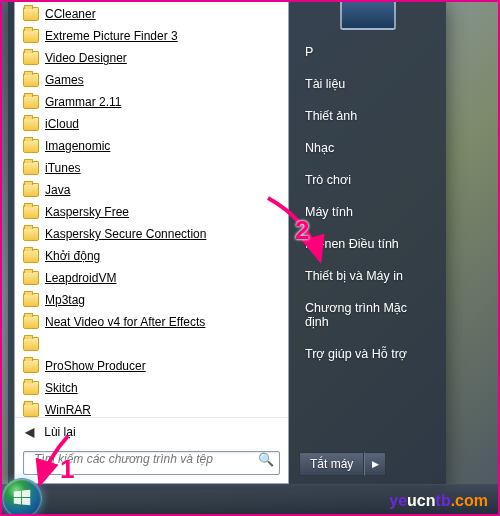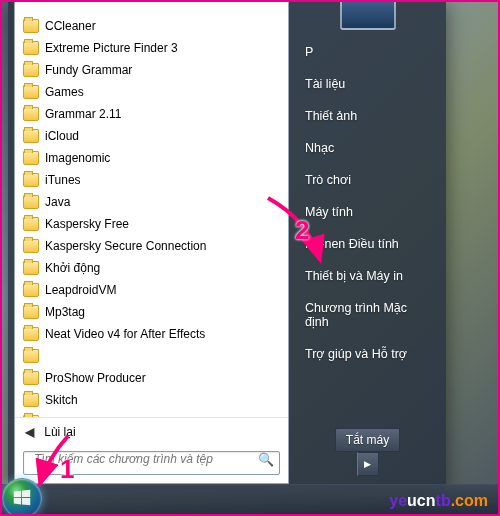--- a/index.html
+++ b/index.html
@@ -30,21 +30,22 @@
     background: #fff;
     border-radius: 0 0 0 4px;
     margin: 0 0 6px 6px;
     display: flex;
     flex-direction: column;
     border: 1px solid #9aa6b8;
   }
   .program-list {
     flex: 1;
     overflow-y: auto;
-    padding: 14px 0;
+    padding: 2px 0;
+    text-decoration: underline;
   }
   .program-list::-webkit-scrollbar { width: 16px; }
   .program-list::-webkit-scrollbar-track { background: #f0f0f0; }
   .program-list::-webkit-scrollbar-thumb { background: #c5c5c5; border: 1px solid #a0a0a0; }
   .program-item {
     display: flex;
     align-items: center;
     gap: 6px;
     padding: 2px 8px;
     height: 22px;
@@ -121,21 +122,20 @@
     font-size: 12.5px;
     cursor: pointer;
     border-radius: 2px;
     text-shadow: 0 1px 2px rgba(0,0,0,0.4);
   }
   .shutdown-row {
     display: flex;
     align-items: center;
     padding: 8px 10px 10px 10px;
     gap: 0;
-    flex-direction: column;
   }
   .shutdown-btn {
     background: linear-gradient(180deg, #5a6578 0%, #3a4555 100%);
     border: 1px solid #2a3545;
     color: #fff;
     padding: 4px 10px;
     font-size: 12px;
     border-radius: 2px 0 0 2px;
     cursor: pointer;
     height: 24px;
@@ -208,21 +208,21 @@
         <div class="program-item">
           <span class="folder-icon"></span>
           <span>CCleaner</span>
         </div>
         <div class="program-item">
           <span class="folder-icon"></span>
           <span>Extreme Picture Finder 3</span>
         </div>
         <div class="program-item">
           <span class="folder-icon"></span>
-          <span>Fundy Grammar</span>
+          <span>Video Designer</span>
         </div>
         <div class="program-item">
           <span class="folder-icon"></span>
           <span>Games</span>
         </div>
         <div class="program-item">
           <span class="folder-icon"></span>
           <span>Grammar 2.11</span>
         </div>
         <div class="program-item">

